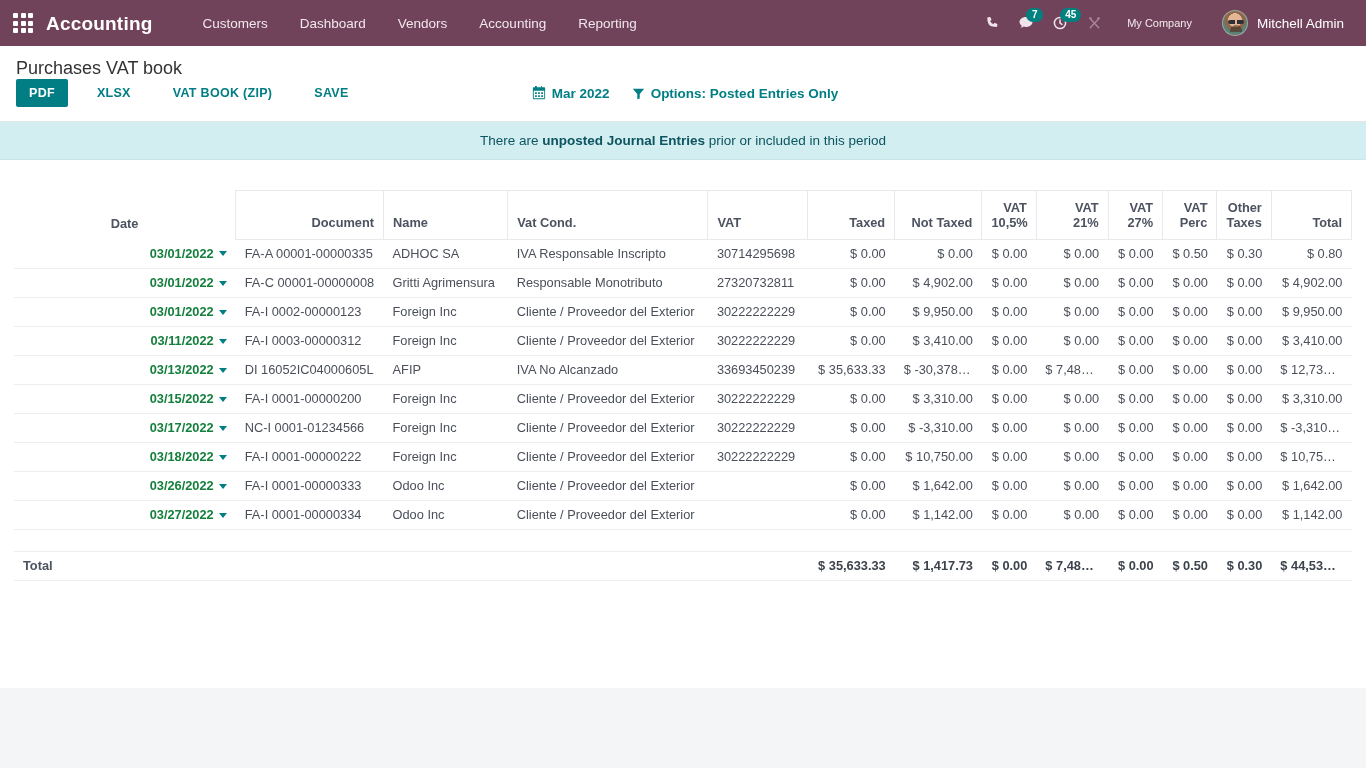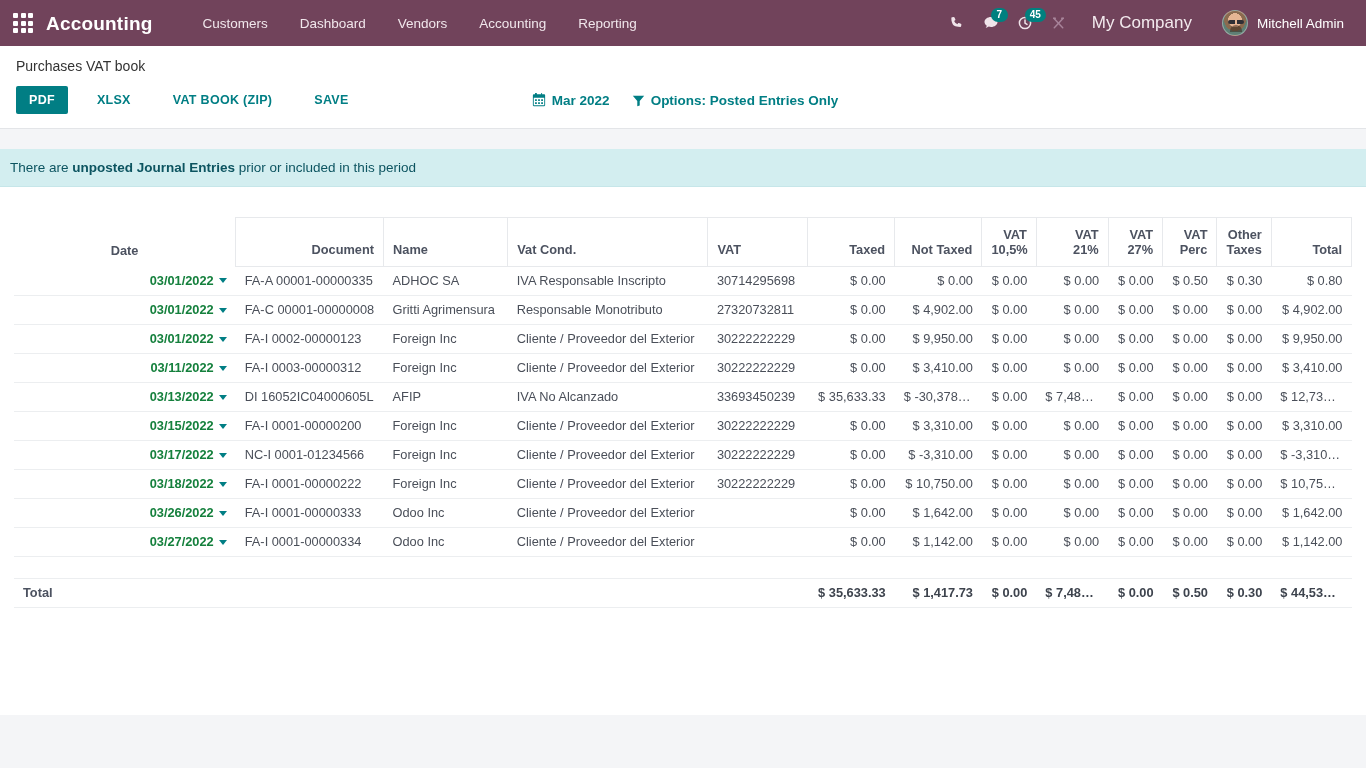--- a/index.html
+++ b/index.html
@@ -53,21 +53,21 @@
   }
   .nav-ico svg { display:block; }
   .badge {
     position: absolute; top: 8px; left: 17px;
     background: #00807f; color: #fff;
     font-size: 10px; font-weight: 700;
     border-radius: 9px; padding: 1px 5px; line-height: 12px;
     min-width: 17px; text-align: center;
   }
   .company-name {
-    font-size: 17px; color: #f3eaee; padding: 0 16px; cursor: pointer;
+    font-size: 11px; color: #f3eaee; padding: 0 16px; cursor: pointer;
     white-space: nowrap;
   }
   .user-box {
     display: flex; align-items: center; gap: 9px;
     padding: 0 10px 0 14px; cursor: pointer;
   }
   .avatar {
     width: 26px; height: 26px; border-radius: 50%;
     background: radial-gradient(circle at 50% 38%, #e6b594 0 36%, #8a6a4f 37% 56%, #5e7f74 57% 100%);
     border: 1px solid rgba(255,255,255,.35);
@@ -83,21 +83,21 @@
     border-radius: 6px 6px 0 0; background: rgba(60,40,30,.55);
   }
   .user-name { font-size: 13.5px; color: #fff; white-space: nowrap; }
 
   
   .control-panel {
     background: #fff;
     border-bottom: 1px solid #e3e5e8;
     padding: 12px 16px 14px 16px;
   }
-  .page-title { font-size: 14px; color: #333; font-weight: 400; margin-bottom: 12px; }
+  .page-title { font-size: 18px; color: #333; font-weight: 400; }
   .cp-row { display: flex; align-items: center; position: relative; height: 28px; }
   .btn-group { display: flex; align-items: center; gap: 16px; }
   .btn {
     font-size: 12.5px; font-weight: 700; letter-spacing: .3px;
     padding: 6px 13px; cursor: pointer; white-space: nowrap;
     border: none; background: transparent; color: #017e84;
     font-family: "Liberation Sans", sans-serif;
     line-height: 16px;
   }
   .btn.primary { background: #017e84; color: #fff; border-radius: 2px; }
@@ -111,25 +111,24 @@
     display: flex; align-items: center; gap: 6px;
     color: #017e84; font-size: 13.5px; font-weight: 700;
     cursor: pointer; pointer-events: auto; white-space: nowrap;
   }
   .filter-item svg { display: block; }
 
   
   .alert {
     background: #d3eef0;
     color: #0c5460;
-    text-align: left;
+    text-align: center;
     font-size: 13.5px;
     padding: 11px 10px;
     border-bottom: 1px solid #c6e6e9;
-    margin-top: 20px;
   }
   .alert b { font-weight: 700; }
 
   
   .report-wrap {
     background: #fff;
     height: 528px;
     overflow: hidden;
     padding: 30px 14px 0 14px;
   }

